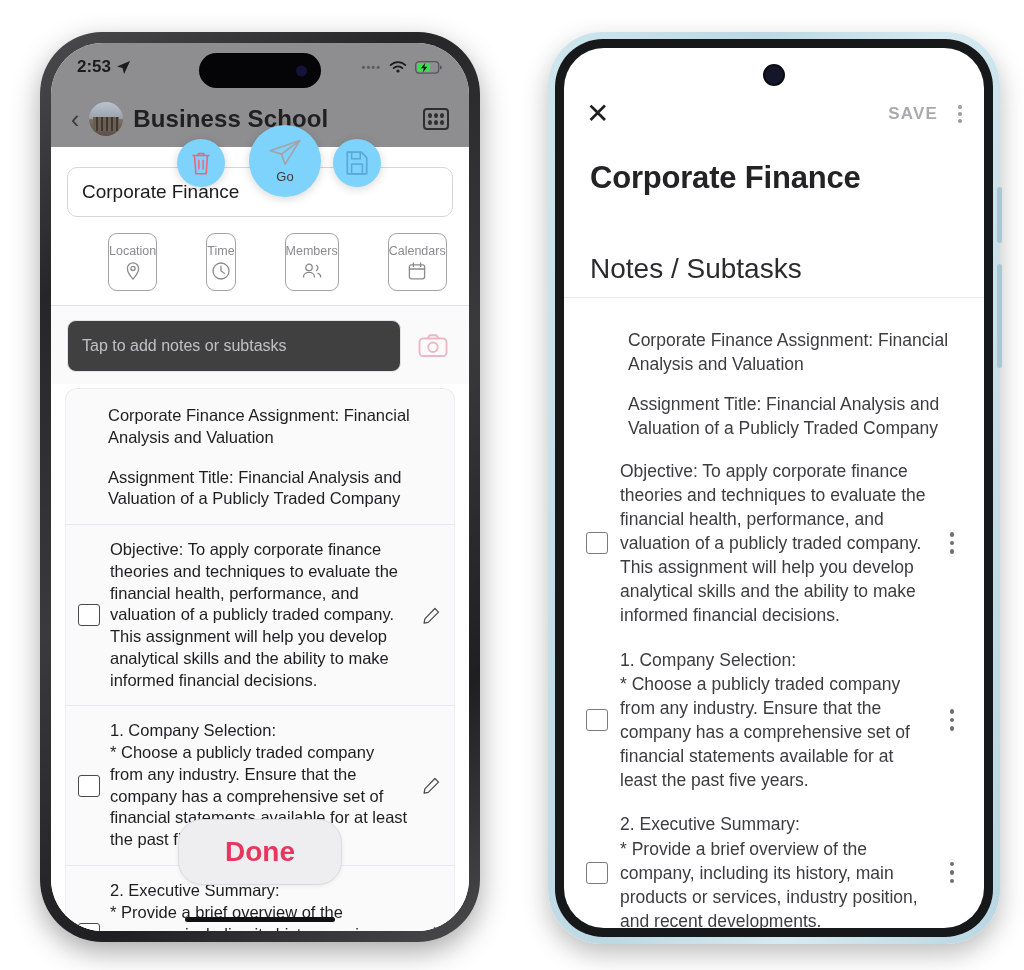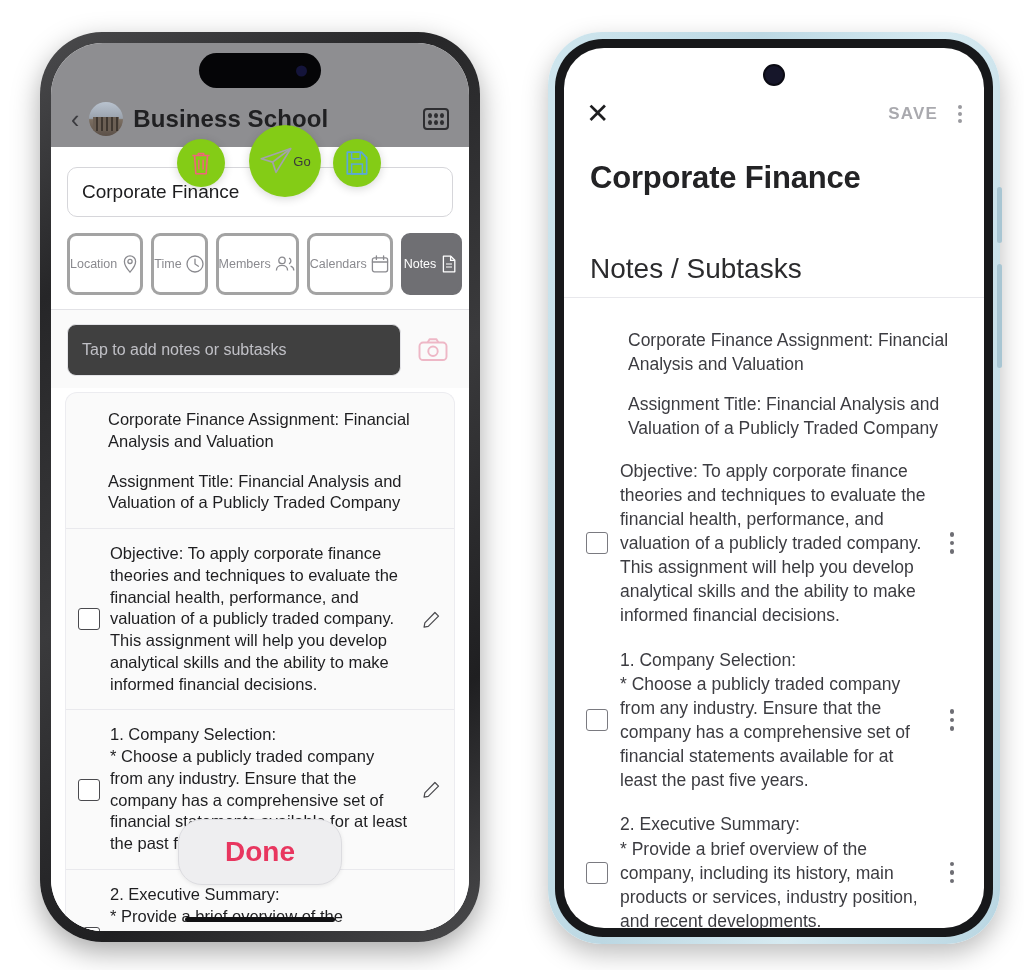--- a/index.html
+++ b/index.html
@@ -66,42 +66,42 @@
   .nav-grid {
     width:26px;height:22px;border:2px solid #2e2e31;border-radius:4px; flex:none;
     display:grid; grid-template-columns:repeat(3,1fr); grid-template-rows:repeat(2,1fr);
     padding:3px; gap:2px; box-sizing:border-box;
   }
   .nav-grid i{ background:#2e2e31; border-radius:50%; display:block; }
 
   
   .fab-row { position:absolute; top:100px; left:0; right:0; height:0; z-index: 30; }
   .fab {
-    position:absolute; background:#84cc16; border-radius:50%;
+    position:absolute; background:#7dd3fc; border-radius:50%;
     box-shadow: 0 2px 10px rgba(0,0,0,.16);
-    display:flex; align-items:center; justify-content:center; 
+    display:flex; align-items:center; justify-content:center; flex-direction:column;
   }
   .fab-trash { left:126px; top:-4px; width:48px;height:48px; }
   .fab-go    { left:198px; top:-18px; width:72px;height:72px; }
   .fab-save  { left:282px; top:-4px; width:48px;height:48px; }
   .fab-go .go-label { font-size:13px; color:#3a3a3c; margin-top:1px; }
 
   .ios-content {
     position:absolute; left:0; top:104px; right:0; bottom:0; background:#ffffff;
   }
   .title-field {
     margin: 20px 16px 0 16px; height: 48px; border:1px solid #d6d6da; border-radius:10px;
     display:flex; align-items:center; padding: 0 14px; font-size:19px; color:#1c1c1e;
     background:#fff;
   }
   .tabs-row { display:flex; gap:8px; padding: 16px 16px 14px 16px; }
   .tab {
-    flex:1; height:56px; border:3px solid #a3a3a3; border-radius:9px;
-    display:flex; flex-direction:row; align-items:center; justify-content:center; gap:3px;
-    background:#fff; color:#8a8a8f; font-size:12.5px;
+    flex:1; height:56px; border:1px solid #a3a3a3; border-radius:9px;
+    display:flex; flex-direction:column; align-items:center; justify-content:center; gap:3px;
+    background:#fff; color:#8a8a8f; font-size:12.5px;margin-left:41px;
   }
   .tab.active { background:#6f6f73; border-color:#6f6f73; color:#ffffff; }
   .tab svg { display:block; }
   .tabs-divider { height:1px; background:#e2e2e6; margin:0; }
 
   .addnote-row { display:flex; align-items:center; gap:12px; padding: 14px 16px 12px 16px; background:#fafafa;}
   .addnote-input {
     flex:1; height:50px; border:1px solid #e4e4e8; border-radius:9px; background:#404040;
     display:flex; align-items:center; padding:0 14px; color:#c0c0c6; font-size:16px;
   }
@@ -191,20 +191,42 @@
 </head>
 <body>
 
 <div class="stage">
 
   <div class="phone-left">
     <div class="screen">
 
       <div class="ios-dim"></div>
 
+      <div class="ios-status">
+        <div class="left">
+          <span>2:53</span>
+          <svg width="15" height="15" viewBox="0 0 16 16">
+            <path d="M15 1 1 7l6 1.4L8.6 15z" fill="#1b1b1d"></path>
+          </svg>
+        </div>
+        <div class="right">
+          <span class="dots">••••</span>
+          <svg width="20" height="15" viewBox="0 0 20 15">
+            <path d="M10 12.6a1.6 1.6 0 1 0 0-3.2 1.6 1.6 0 0 0 0 3.2z" fill="#1b1b1d"></path>
+            <path d="M5.6 8.2a6.2 6.2 0 0 1 8.8 0" stroke="#1b1b1d" stroke-width="1.7" fill="none" stroke-linecap="round"></path>
+            <path d="M2.6 5.2a10.4 10.4 0 0 1 14.8 0" stroke="#1b1b1d" stroke-width="1.7" fill="none" stroke-linecap="round"></path>
+          </svg>
+          <svg width="28" height="15" viewBox="0 0 28 15">
+            <rect x="0.7" y="1.6" width="23" height="11.6" rx="3.4" fill="none" stroke="#55555a" stroke-width="1.3"></rect>
+            <rect x="2.1" y="3" width="13" height="8.8" rx="2" fill="#3ddc53"></rect>
+            <path d="M25 5.6v3.8c1.3-.3 1.9-.9 1.9-1.9S26.3 5.9 25 5.6z" fill="#55555a"></path>
+            <path d="M10.4 2.5 5.9 8.3h3l-1.2 4.4 4.6-5.9h-3z" fill="#17171a"></path>
+          </svg>
+        </div>
+      </div>
       <div class="dynamic-island">
         <span class="di-lens"></span>
       </div>
 
       <div class="ios-navbar">
         <span class="nav-back">‹</span>
         <span class="nav-thumb"></span>
         <span class="nav-title">Business School</span>
         <span class="nav-grid">
           <i></i>

